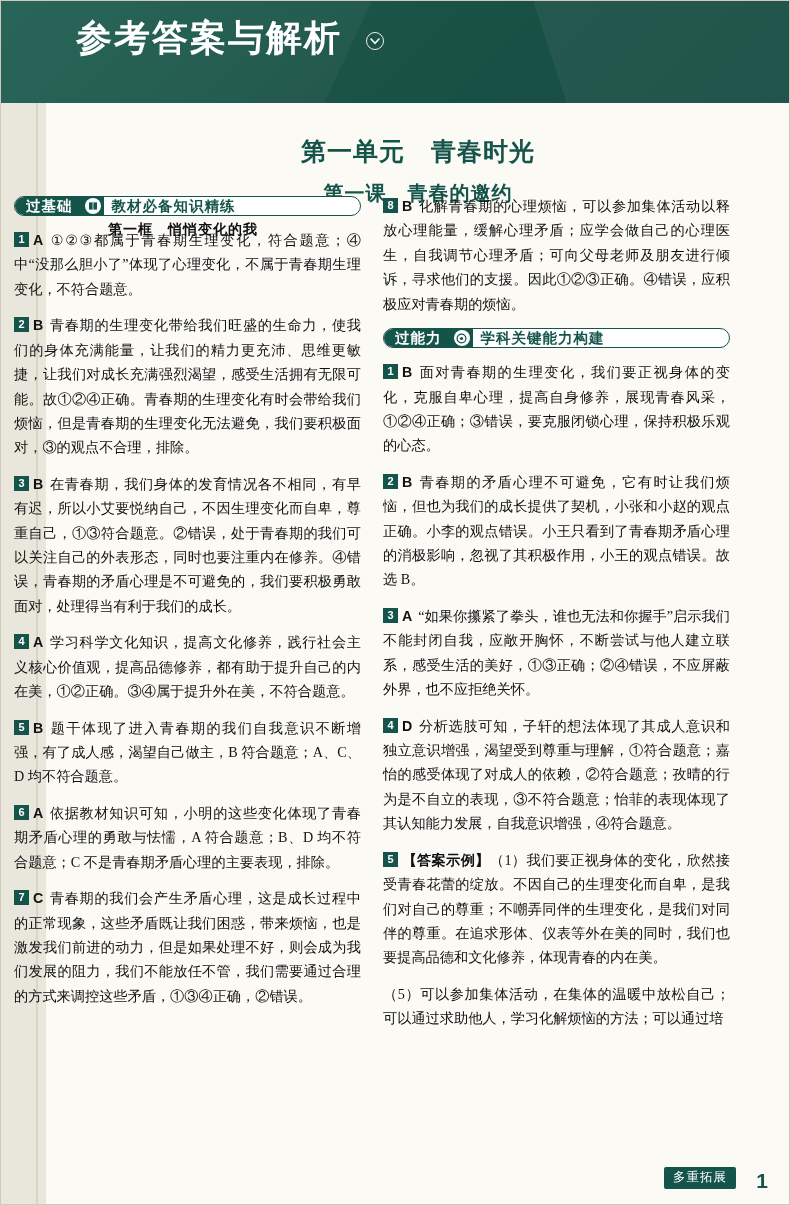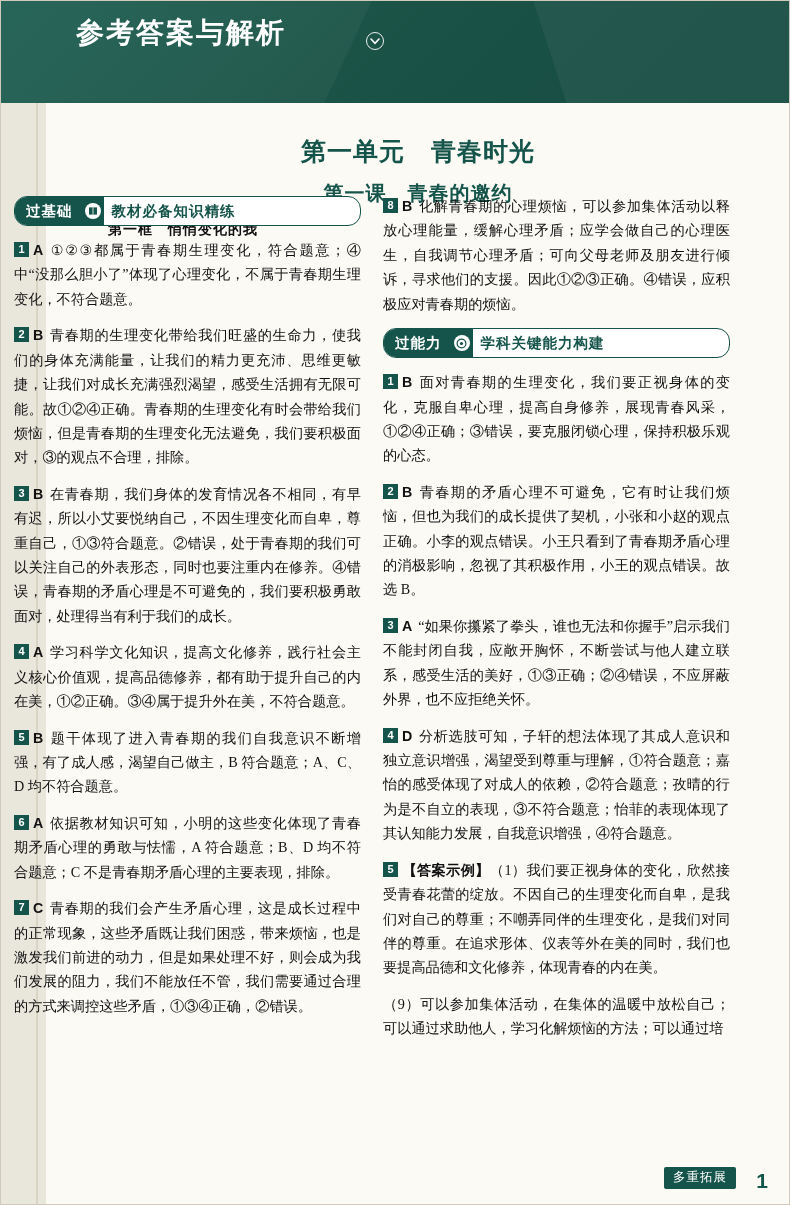--- a/index.html
+++ b/index.html
@@ -28,21 +28,21 @@
     transform: rotate(25deg);
   }
   .header-band:after {
     content:"";
     position:absolute; right:-80px; top:-60px; width:300px; height:300px;
     background: rgba(255,255,255,0.05);
     transform: rotate(-18deg);
   }
   .header-title {
     position: absolute; left: 76px; top: 14px;
-    font-size: 28px; font-weight: bold; color: #ffffff;
+    font-size: 36px; font-weight: bold; color: #ffffff;
     letter-spacing: 2px;
     font-family: Liberation Serif, serif;
   }
   .header-dot {
     position:absolute; left: 366px; top: 32px;
     width: 18px; height: 18px; border-radius: 50%;
     border: 1.6px solid rgba(255,255,255,0.9);
     display:flex; align-items:center; justify-content:center;
   }
   .header-dot svg { display:block; }
@@ -81,21 +81,21 @@
   }
 
   .columns {
     position:absolute; left: 14px; top: 190px; width: 716px; height: 900px;
     display: flex; gap: 22px;
   }
   .col { width: 347px; }
 
   
   .sec {
-    display:flex; align-items:center; height: 30px;
+    display:flex; align-items:center; height: 20px;
     margin: 6px 0 6px 0;
     border-radius: 13px;
     border: 1.6px solid #15544a;
     overflow: hidden;
     width: 100%;
     background: #fff;
   }
   .sec .lbl {
     background: #15544a; color:#fff;
     font-size: 14.5px; font-weight: bold;
@@ -238,21 +238,21 @@
       <div class="ans"><span class="num">1</span><span class="opt">B</span><span>面对青春期的生理变化，我们要正视身体的变化，克服自卑心理，提高自身修养，展现青春风采，①②④正确；③错误，要克服闭锁心理，保持积极乐观的心态。</span></div>
 
       <div class="ans"><span class="num">2</span><span class="opt">B</span><span>青春期的矛盾心理不可避免，它有时让我们烦恼，但也为我们的成长提供了契机，小张和小赵的观点正确。小李的观点错误。小王只看到了青春期矛盾心理的消极影响，忽视了其积极作用，小王的观点错误。故选 B。</span></div>
 
       <div class="ans"><span class="num">3</span><span class="opt">A</span><span>“如果你攥紧了拳头，谁也无法和你握手”启示我们不能封闭自我，应敞开胸怀，不断尝试与他人建立联系，感受生活的美好，①③正确；②④错误，不应屏蔽外界，也不应拒绝关怀。</span></div>
 
       <div class="ans"><span class="num">4</span><span class="opt">D</span><span>分析选肢可知，子轩的想法体现了其成人意识和独立意识增强，渴望受到尊重与理解，①符合题意；嘉怡的感受体现了对成人的依赖，②符合题意；孜晴的行为是不自立的表现，③不符合题意；怡菲的表现体现了其认知能力发展，自我意识增强，④符合题意。</span></div>
 
       <div class="ans"><span class="num">5</span><span class="bold">【答案示例】</span><span>（1）我们要正视身体的变化，欣然接受青春花蕾的绽放。不因自己的生理变化而自卑，是我们对自己的尊重；不嘲弄同伴的生理变化，是我们对同伴的尊重。在追求形体、仪表等外在美的同时，我们也要提高品德和文化修养，体现青春的内在美。</span></div>
 
-      <div class="ans"><span>（9）可以参加集体活动，在集体的温暖中放松自己；可以通过求助他人，学习化解烦恼的方法；可以通过培</span></div>
+      <div class="ans"><span>（5）可以参加集体活动，在集体的温暖中放松自己；可以通过求助他人，学习化解烦恼的方法；可以通过培</span></div>
 
     </div>
   </div>
 
   <div class="footer-tag">多重拓展</div>
   <div class="footer-page">1</div>
   <div class="page-border"></div>
 </div>
 
 </body></html>

